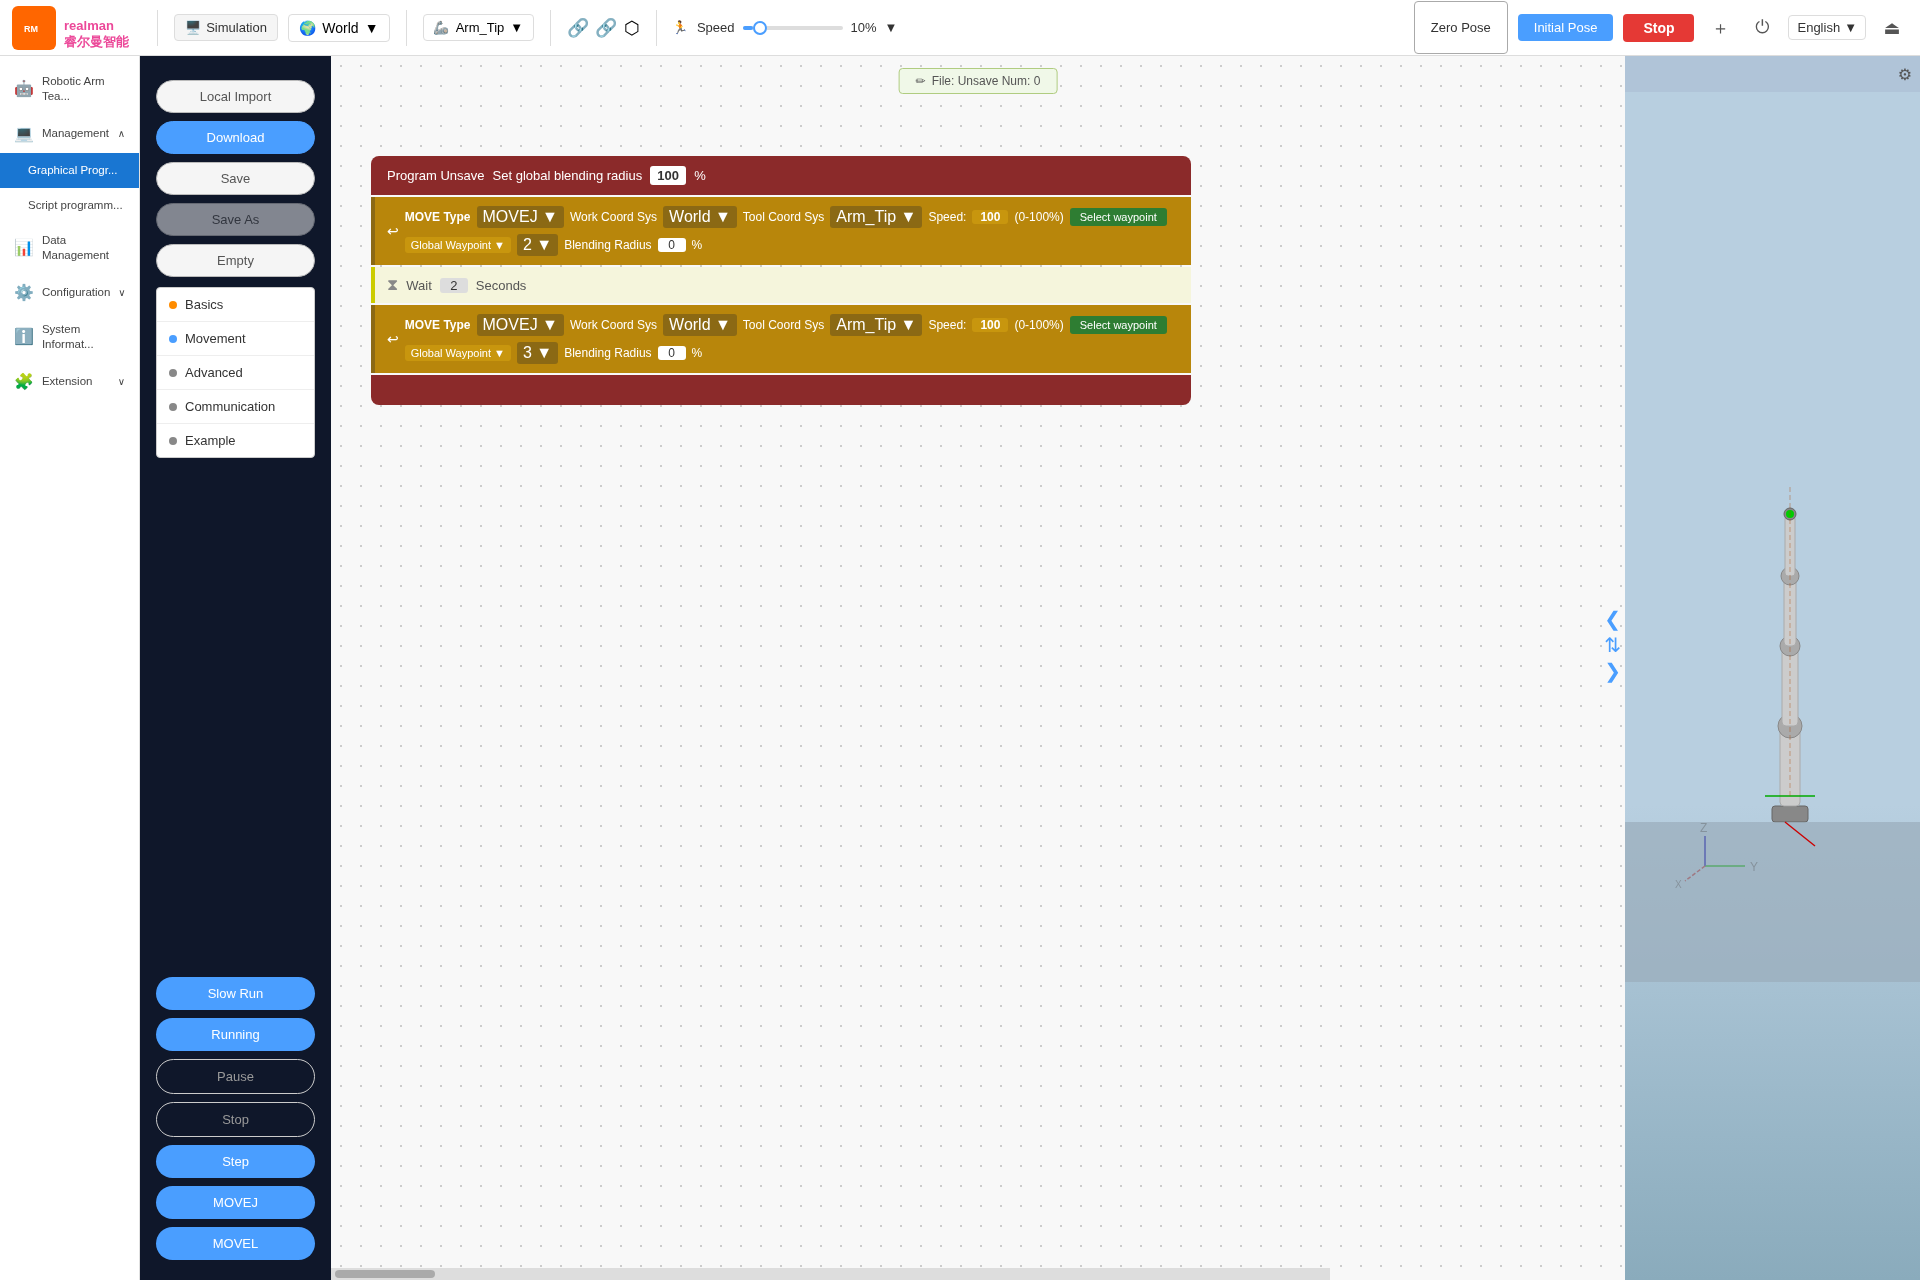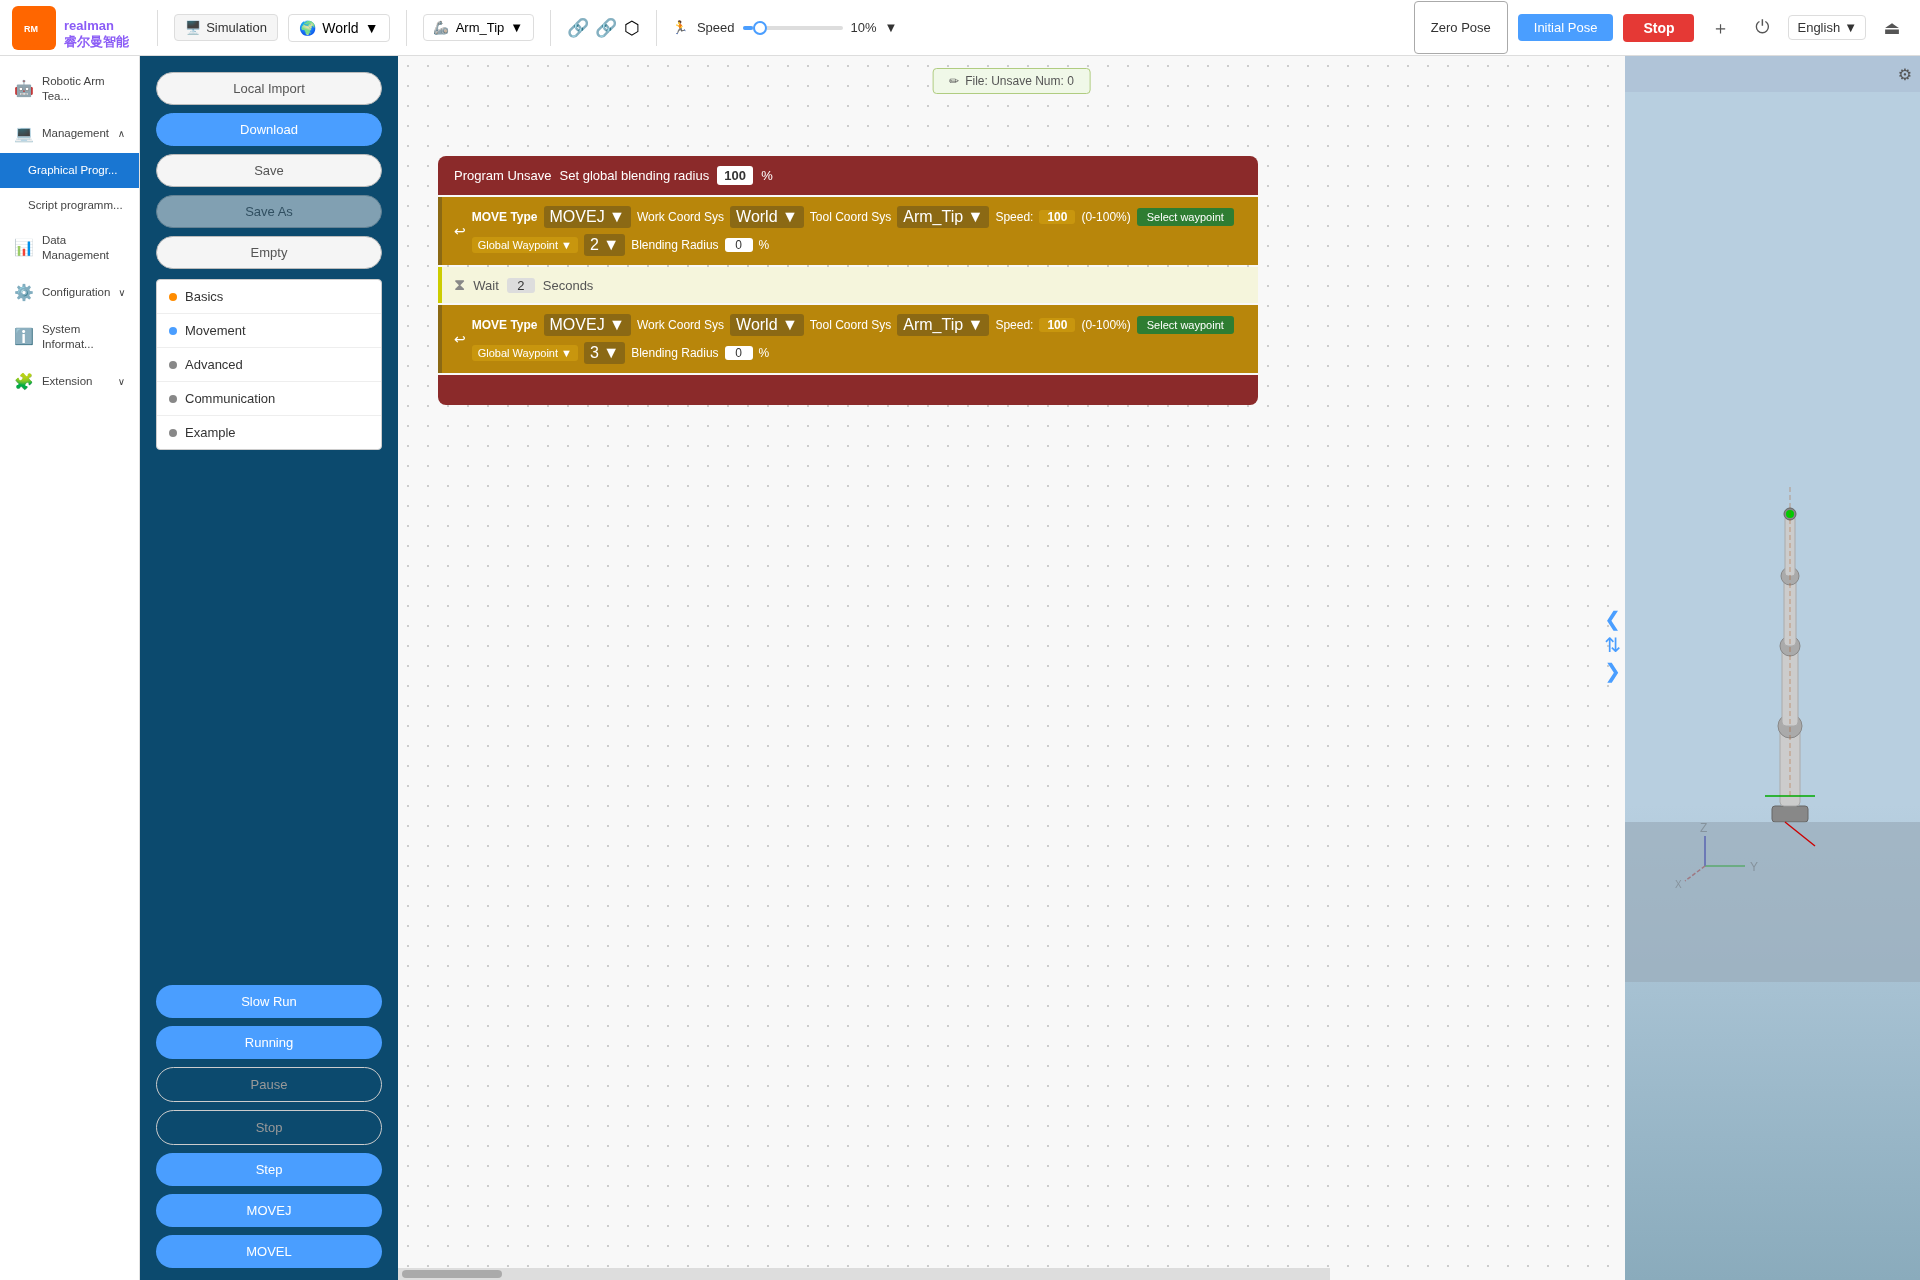--- a/index.html
+++ b/index.html
@@ -21,21 +21,21 @@
       display: flex; align-items: flex-end; gap: 8px;
       margin-right: 12px;
     }
     .logo-img {
       width: 44px; height: 44px;
       background: #ff6600;
       border-radius: 6px;
       display: flex; align-items: center; justify-content: center;
       font-weight: bold; color: white; font-size: 11px;
     }
-    .logo-text { font-size: 13px; font-weight: bold; color: #8b5cf6; line-height: 1.2; }
+    .logo-text { font-size: 13px; font-weight: bold; color: #ec4899; line-height: 1.2; }
     .topbar-sep { width: 1px; height: 36px; background: #ddd; margin: 0 6px; }
     .topbar-btn {
       display: flex; align-items: center; gap: 5px;
       padding: 5px 10px; border-radius: 4px; cursor: pointer;
       font-size: 13px; color: #333; background: #f5f5f5; border: 1px solid #ddd;
     }
     .world-dropdown {
       display: flex; align-items: center; gap: 6px;
       background: white; border: 1px solid #ddd; border-radius: 4px;
       padding: 5px 10px; cursor: pointer; font-size: 14px; font-weight: 500;
@@ -101,25 +101,25 @@
       padding: 10px 14px; cursor: pointer; font-size: 12px; color: #444;
       border-radius: 0;
     }
     .sidebar-item.active { background: #1976d2; color: white; }
     .sidebar-icon { font-size: 16px; flex-shrink: 0; }
     .sidebar-item-label { font-size: 11.5px; line-height: 1.3; }
     .sidebar-expand { font-size: 10px; margin-left: auto; }
 
     
     .middle-panel {
-      width: 258px;
-      background: #0c4a6e;
+      width: 191px;
+      background: #0f172a;
       display: flex;
       flex-direction: column;
-      padding: 12px 16px;
+      padding: 20px 16px;
       gap: 10px;
       flex-shrink: 0;
     }
     .category-list {
       background: white;
       border-radius: 4px;
       overflow: hidden;
       border: 1px solid #ccc;
     }
     .category-item {

